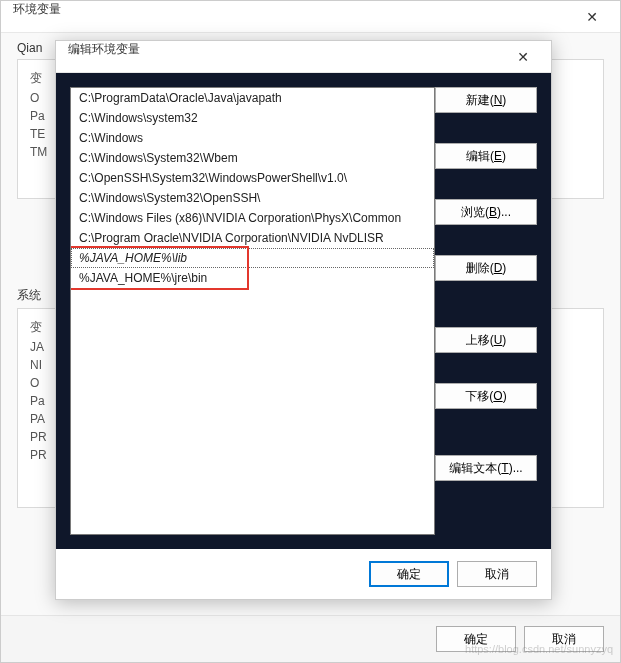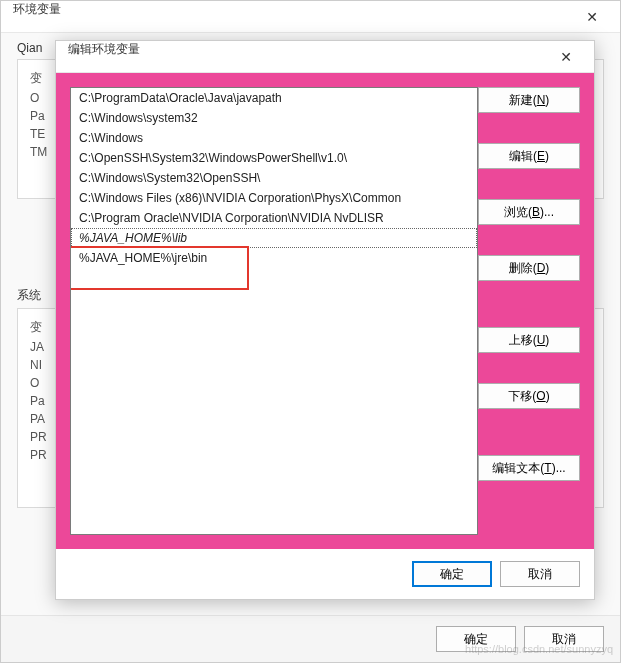--- a/index.html
+++ b/index.html
@@ -64,22 +64,22 @@
       cursor: pointer;
       padding: 0 8px;
       display: inline-flex;
       align-items: center;
       justify-content: center;
     }
     .btn u { text-decoration: underline; }
 
     
     .edit-dialog {
-      left: 55px; top: 40px; width: 540px; height: 560px;
-      background: #ec4899;
+      left: 55px; top: 40px; width: 497px; height: 560px;
+      background: #0f172a;
       box-shadow: 0 3px 18px rgba(0,0,0,0.25);
     }
     .edit-body {
       display: flex;
       padding: 14px;
       gap: 0;
       height: calc(100% - 32px - 50px);
     }
     .list-box {
       flex: 1;
@@ -162,20 +162,21 @@
   <div class="titlebar">
     <span class="title">编辑环境变量</span>
     <span class="close">✕</span>
   </div>
   <div class="edit-body">
     <div class="list-box" id="list-box">
 
       <div class="list-item">C:\ProgramData\Oracle\Java\javapath</div>
         <div class="list-item">C:\Windows\system32</div>
         <div class="list-item">C:\Windows</div>
+        <div class="list-item">C:\Windows\System32\Wbem</div>
         <div class="list-item">C:\OpenSSH\System32\WindowsPowerShell\v1.0\</div>
         <div class="list-item">C:\Windows\System32\OpenSSH\</div>
         <div class="list-item">C:\Windows Files (x86)\NVIDIA Corporation\PhysX\Common</div>
         <div class="list-item">C:\Program Oracle\NVIDIA Corporation\NVIDIA NvDLISR</div>
         <div class="list-item sel">%JAVA_HOME%\lib</div>
         <div class="list-item">%JAVA_HOME%\jre\bin</div>
         <div class="highlight-box" id="highlight-box" style="left: -2px; top: 158px; width: 180px; height: 44px;"></div>
     </div>
     <div class="side-buttons">
       <button class="btn" id="btn-new">新建(<u>N</u>)</button>

